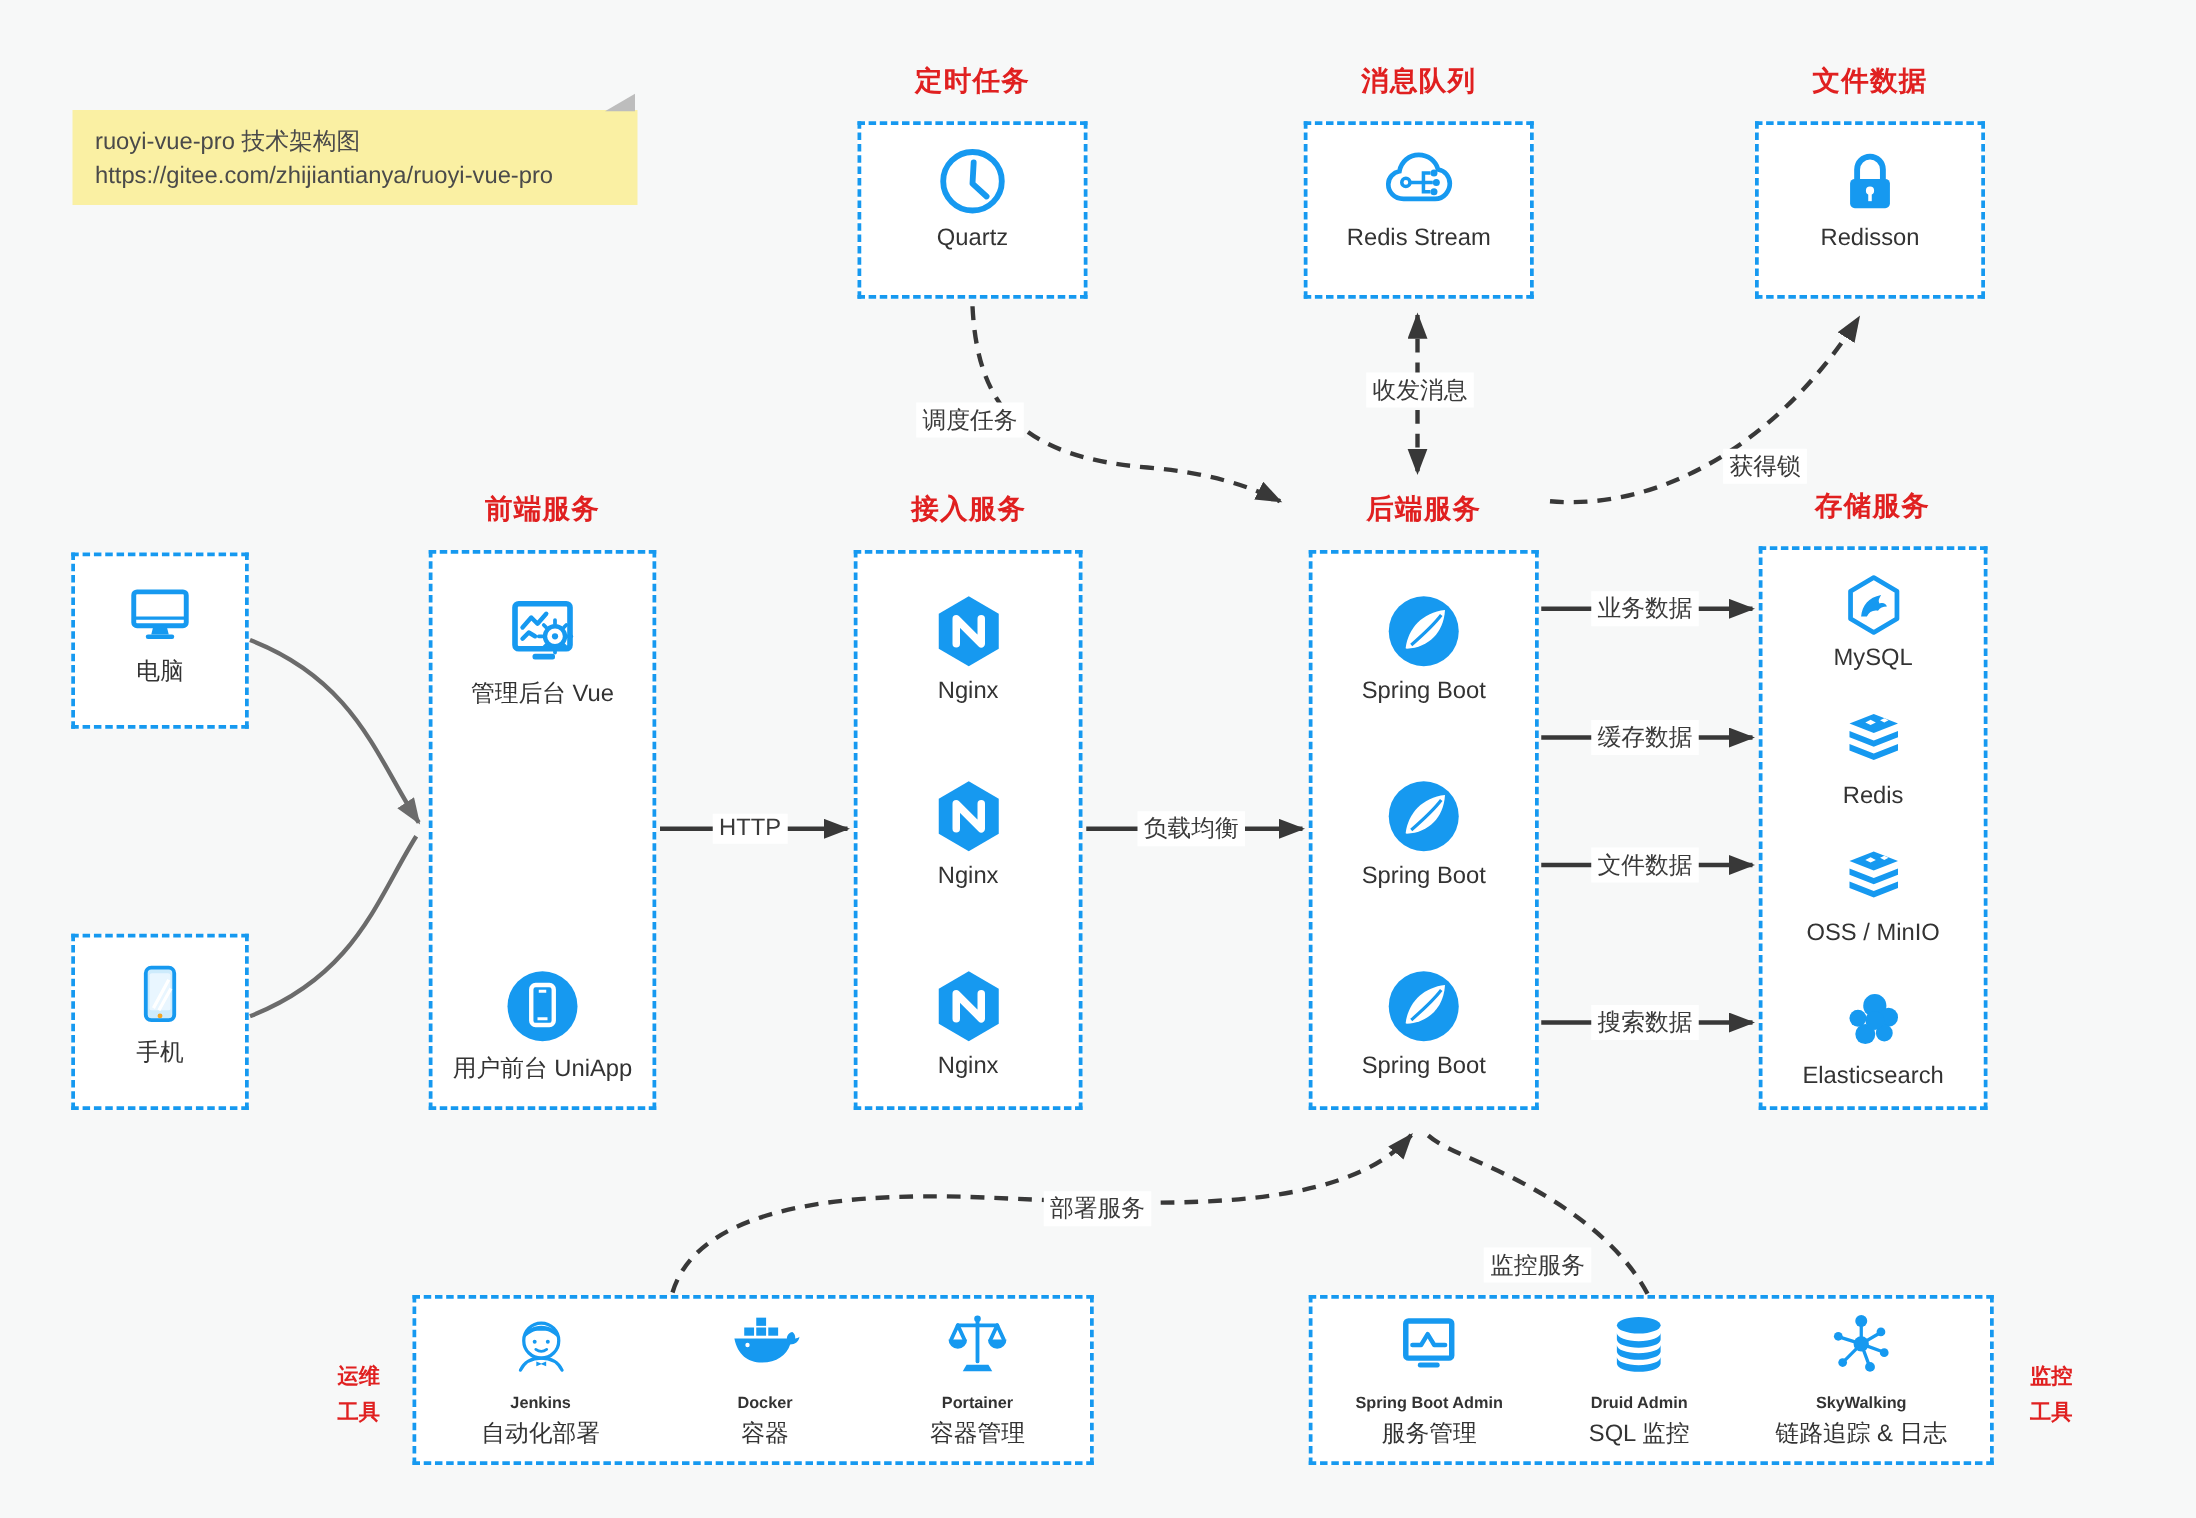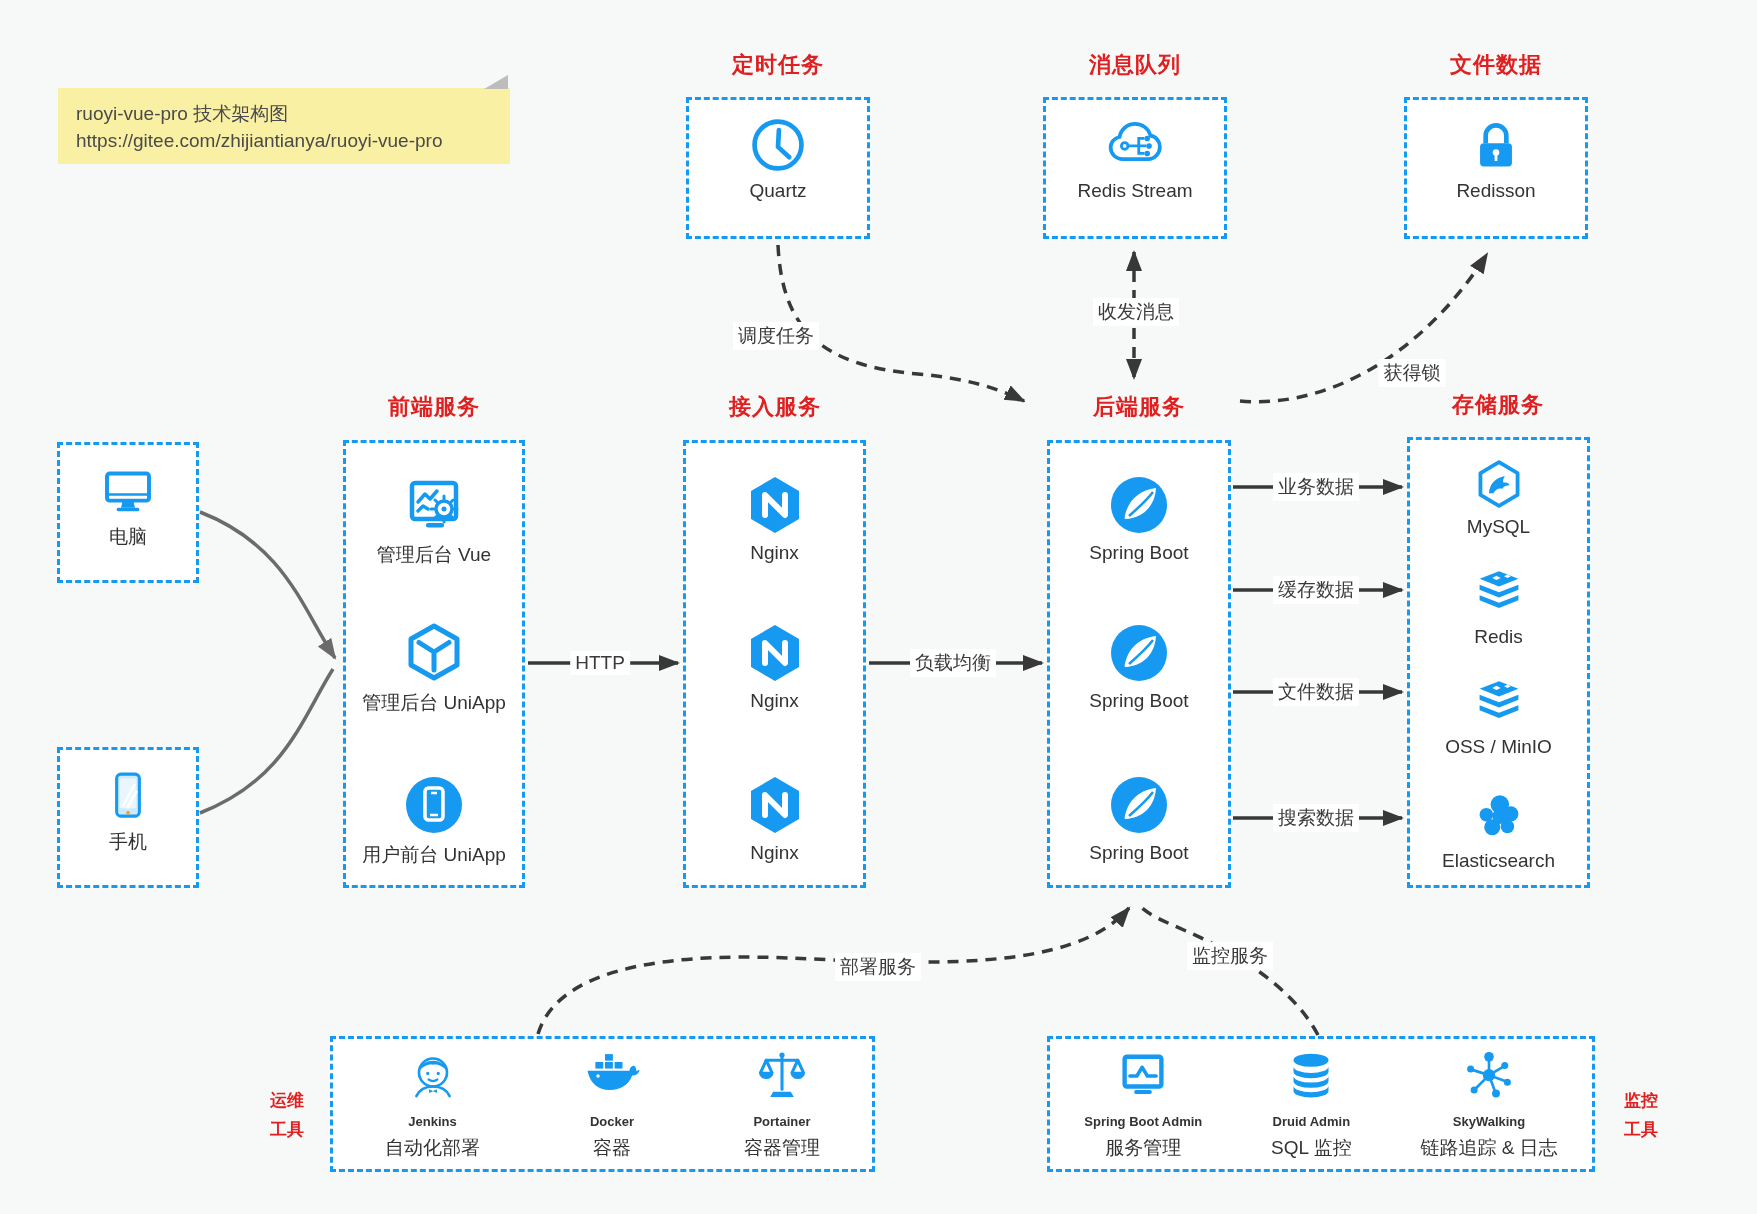--- a/index.html
+++ b/index.html
@@ -258,26 +258,20 @@
     <div class="red-title" style="left:1139px;top:392px;">后端服务</div>
     <div class="red-title" style="left:1498px;top:390px;">存储服务</div>
 
     <div class="dbox" style="left:343px;top:440px;width:182px;height:448px;">
       <div class="node" style="top:30px;">
         <svg class="icon64">
             <use href="#i-adminvue"></use>
           </svg>
         <div class="lbl">管理后台 Vue</div>
       </div>
-      <div class="node" style="top:178px;">
-        <svg class="icon64">
-            <use href="#i-cube"></use>
-          </svg>
-        <div class="lbl">管理后台 UniApp</div>
-      </div>
       <div class="node" style="top:330px;">
         <svg class="icon64">
             <use href="#i-userapp"></use>
           </svg>
         <div class="lbl">用户前台 UniApp</div>
       </div>
     </div>
 
     <div class="dbox" style="left:683px;top:440px;width:183px;height:448px;">
       <div class="node" style="top:30px;">
@@ -432,15 +426,15 @@
   <div class="elabel" style="left:600px;top:663px;">HTTP</div>
   <div class="elabel" style="left:953px;top:663px;">负载均衡</div>
   <div class="elabel" style="left:1316px;top:487px;">业务数据</div>
   <div class="elabel" style="left:1316px;top:590px;">缓存数据</div>
   <div class="elabel" style="left:1316px;top:692px;">文件数据</div>
   <div class="elabel" style="left:1316px;top:818px;text-align:right;">搜索数据</div>
   <div class="elabel" style="left:776px;top:336px;">调度任务</div>
   <div class="elabel" style="left:1136px;top:312px;">收发消息</div>
   <div class="elabel" style="left:1412px;top:373px;">获得锁</div>
   <div class="elabel" style="left:878px;top:967px;">部署服务</div>
-  <div class="elabel" style="left:1230px;top:956px;">监控服务</div>
+  <div class="elabel" style="left:1230px;top:1012px;">监控服务</div>
 
 </div>
 
 </body></html>

